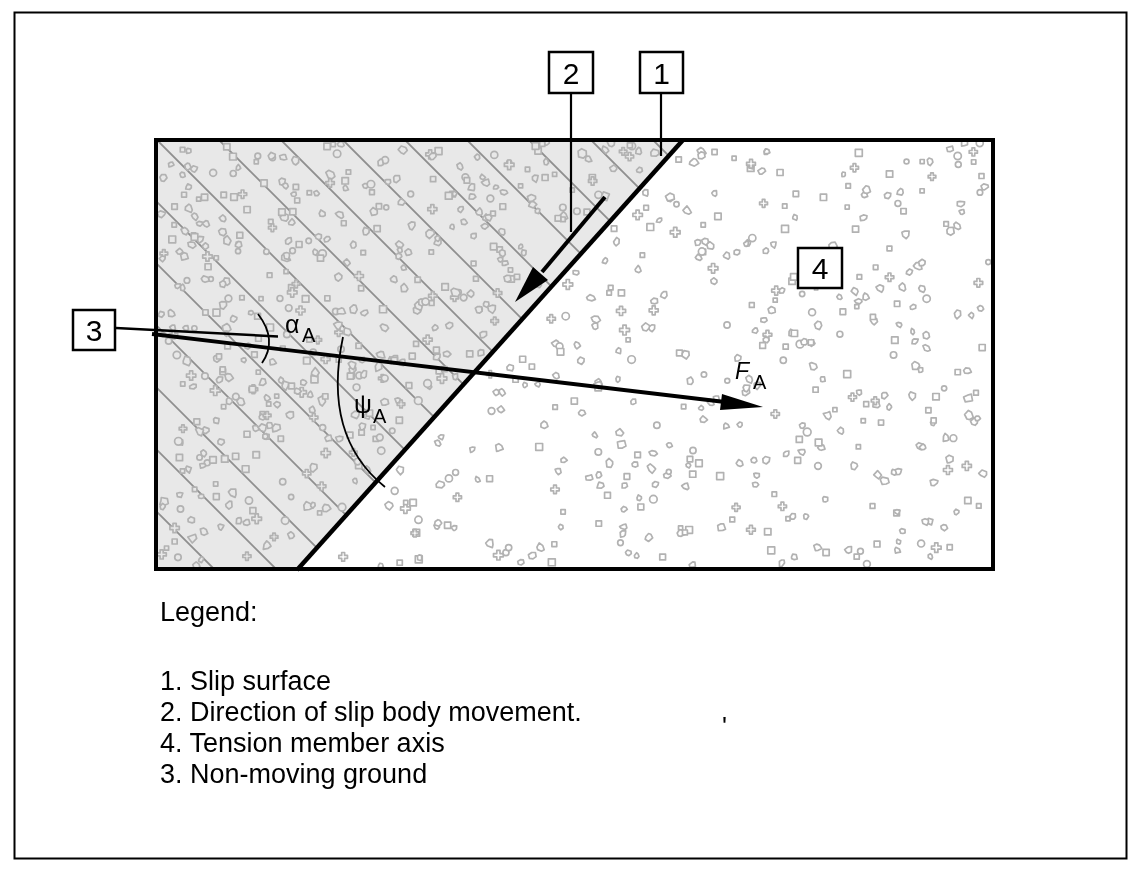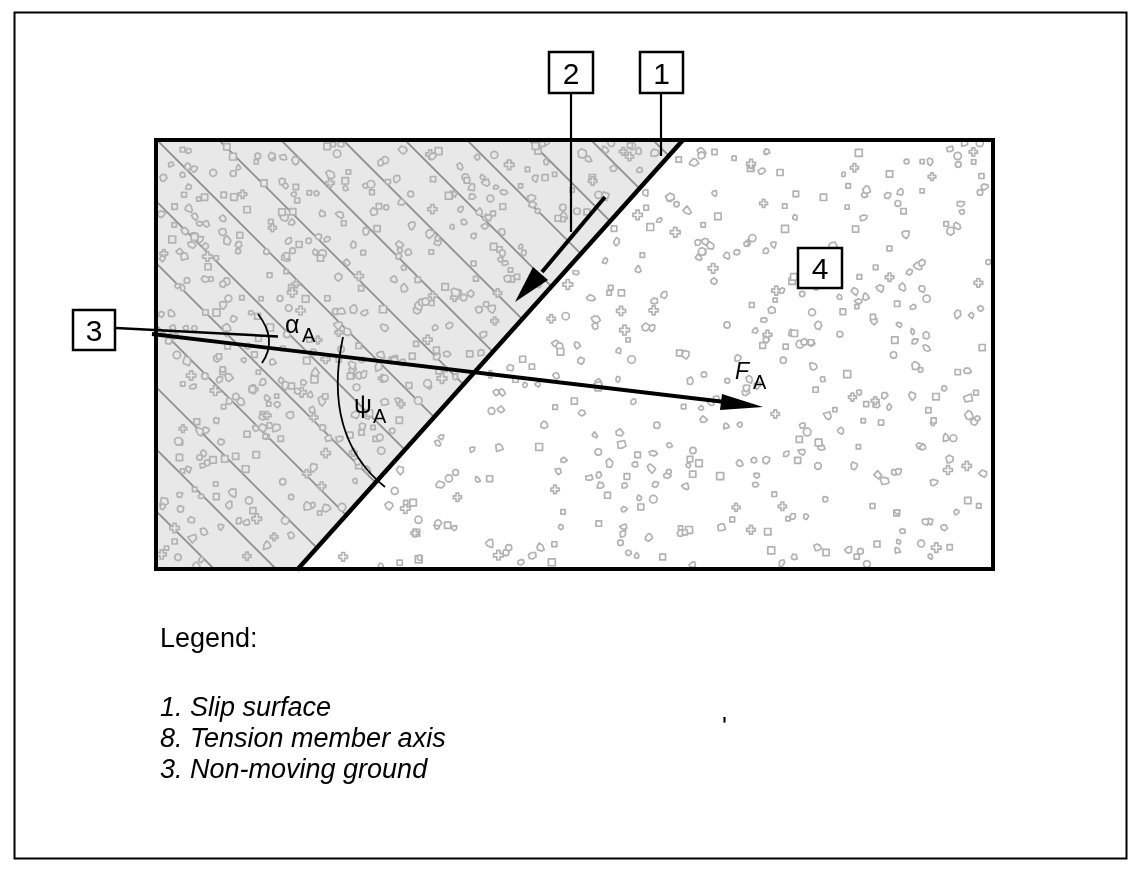--- a/index.html
+++ b/index.html
@@ -6,27 +6,27 @@
   .canvas{
     position:relative;
     width:1141px;height:871px;
     background:#ffffff;
     font-family:"Liberation Sans",sans-serif;
     overflow:hidden;
   }
   .canvas svg{position:absolute;left:0;top:0;}
   .legend{
     position:absolute;
-    left:160px;top:622px;
+    left:160px;top:596px;
     color:#000;
     font-size:27px;
   }
   .legend-title{line-height:32px;}
   .legend-spacer{height:38px;}
-  .legend-item{line-height:31px;white-space:nowrap;font-style:italic;}
+  .legend-item{line-height:31px;white-space:nowrap;}
   text{fill:#000;}
   .digit{font-size:30px;text-anchor:middle;}
   .sym{font-size:25px;}
   .symF{font-size:23px;font-style:italic;}
   .sub{font-size:20px;}
   .stray{font-size:26px;}
 </style>
 </head>
 <body>
 
@@ -981,17 +981,18 @@
       <text class="sub" x="753" y="389">A</text>
     </g>
 
     <text class="stray" x="722" y="735">'</text>
   </svg>
 
   <div class="legend">
     <div class="legend-title">Legend:</div>
     <div class="legend-spacer"></div>
     <div class="legend-item">1. Slip surface</div>
-    <div class="legend-item">8. Tension member axis</div>
+    <div class="legend-item">2. Direction of slip body movement.</div>
+    <div class="legend-item">4. Tension member axis</div>
     <div class="legend-item">3. Non-moving ground</div>
   </div>
 
 </div>
 
 </body></html>

